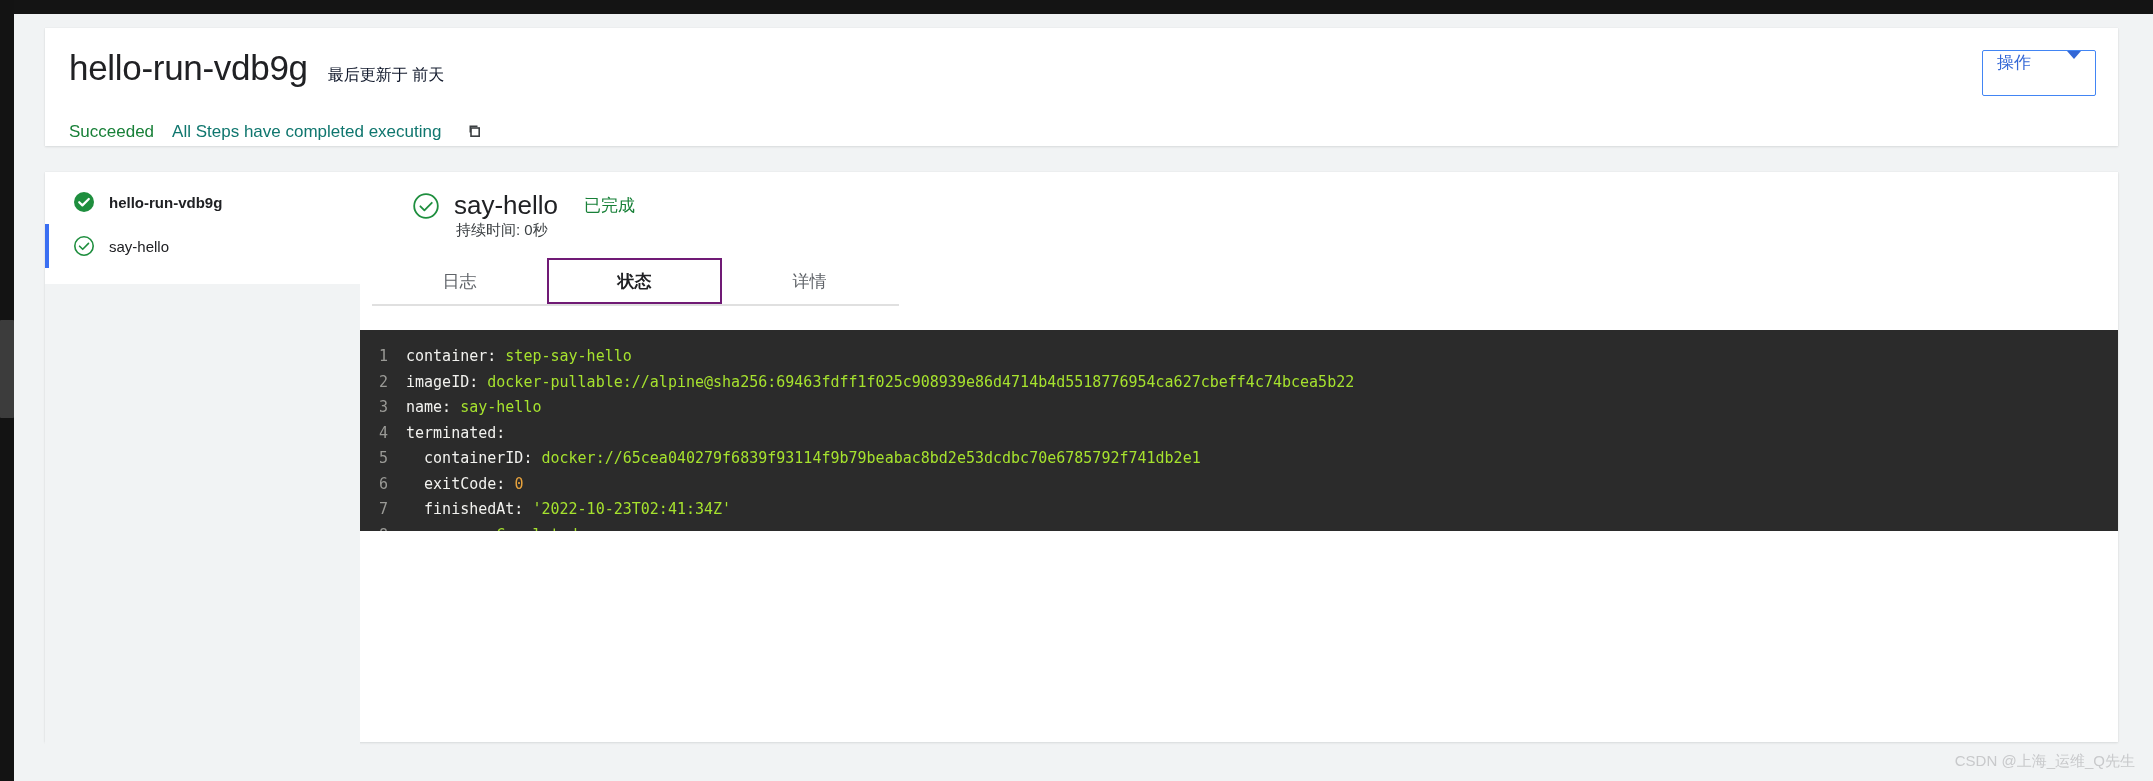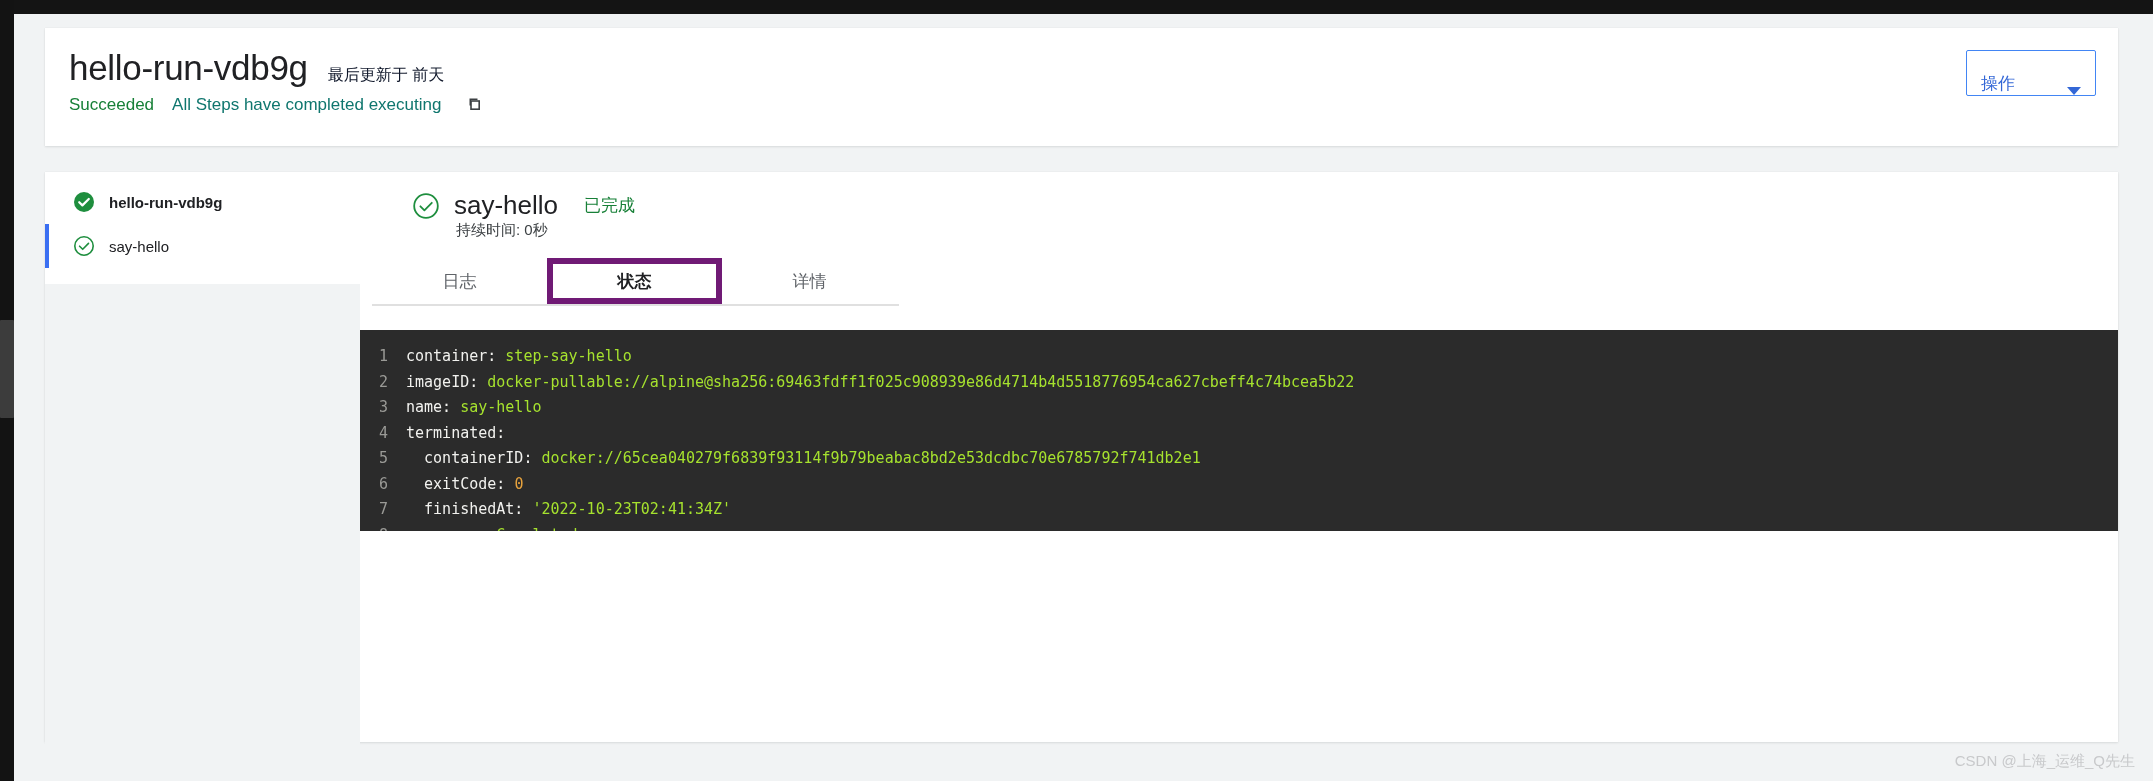--- a/index.html
+++ b/index.html
@@ -72,21 +72,21 @@
     white-space: nowrap;
   }
   #last-updated {
     font-size: 16px;
     color: #0f172a;
     white-space: nowrap;
   }
   #status-row {
     position: absolute;
     left: 24px;
-    top: 64px;
+    top: 91px;
     display: flex;
     align-items: center;
     gap: 18px;
   }
   #run-status {
     font-size: 17px;
     color: #188038;
     white-space: nowrap;
   }
   #run-message {
@@ -102,27 +102,27 @@
     height: 26px;
     cursor: pointer;
     margin-left: 2px;
   }
 
   
   #actions-button {
     position: absolute;
     right: 22px;
     top: 22px;
-    width: 130px;
+    width: 114px;
     height: 46px;
     border: 1px solid #4285f4;
     border-radius: 2px;
     background: #ffffff;
     display: flex;
-    align-items: flex-end;
+    align-items: flex-start;
     justify-content: space-between;
     padding: 0 14px;
     box-sizing: border-box;
     cursor: pointer;
   }
   #actions-button .label {
     font-size: 17px;
     color: #3367d6;
   }
   .caret-down {
@@ -262,21 +262,21 @@
     font-size: 17px;
     color: #5f6368;
     cursor: pointer;
     box-sizing: border-box;
     background: transparent;
     border: 2px solid transparent;
   }
   .tab.active {
     color: #202124;
     font-weight: 700;
-    border: 6px solid #701a75;
+    border: 2px solid #701a75;
     background: #ffffff;
   }
   .tab#tab-logs { min-width: 175px; }
   .tab#tab-status { width: 175px; }
   .tab#tab-details { min-width: 175px; }
 
   
   #code-block {
     margin-top: 24px;
     margin-left: 0;

